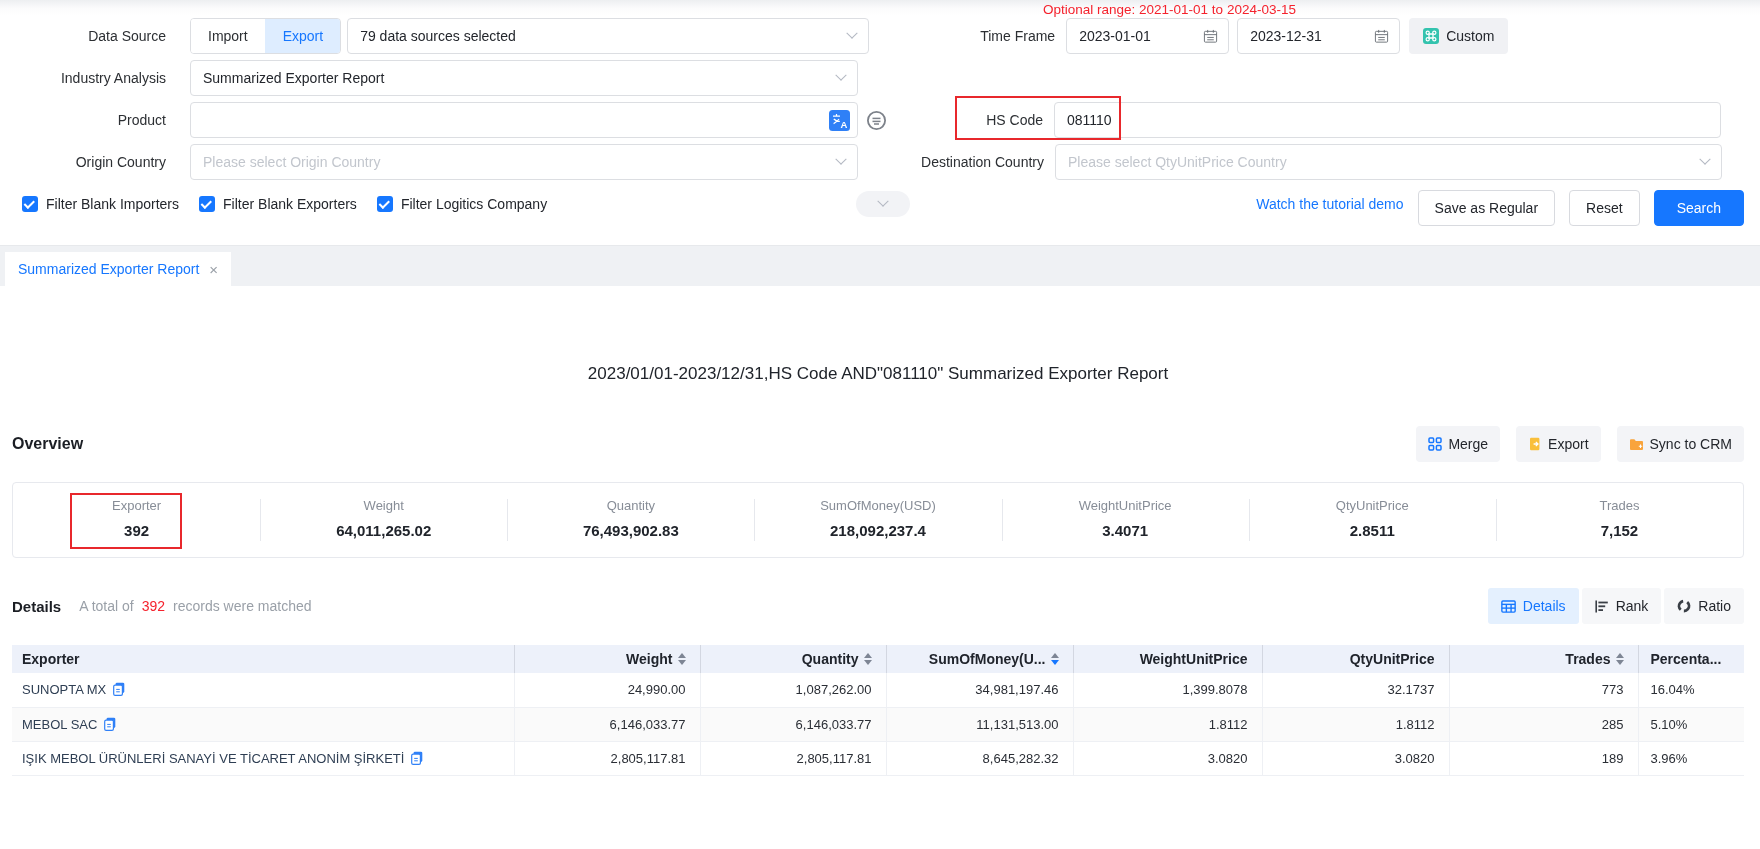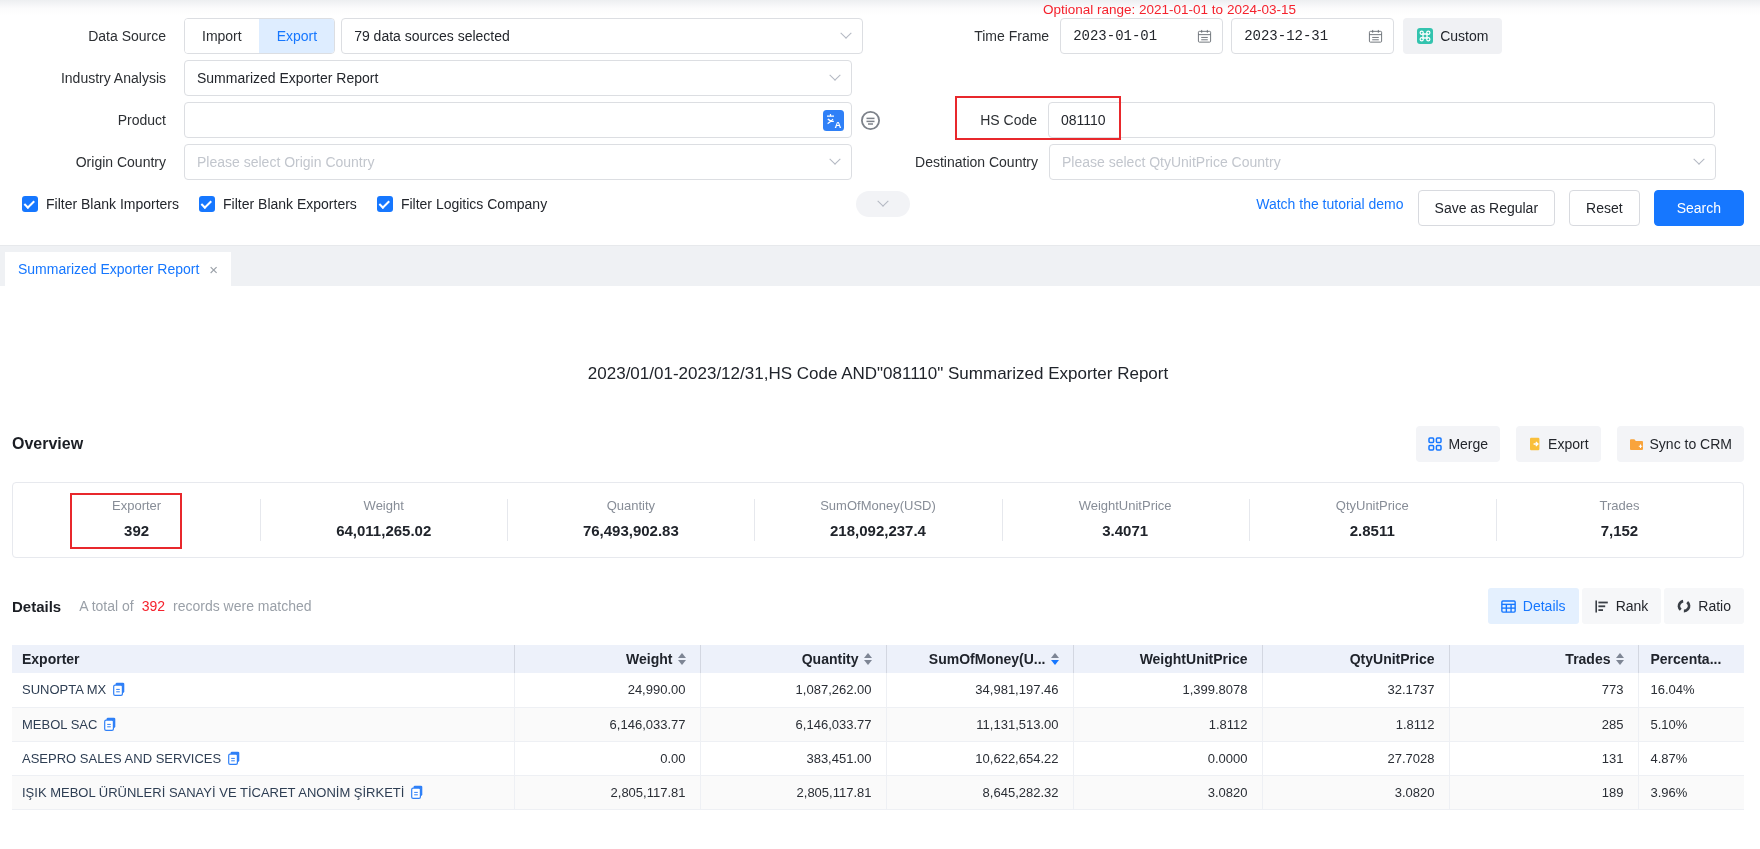--- a/index.html
+++ b/index.html
@@ -2,38 +2,38 @@
 <html><head>
 <meta charset="utf-8">
 <style>
   * { margin:0; padding:0; box-sizing:border-box; }
   html,body { width:1760px; height:849px; overflow:hidden; }
   body { position:relative; background:#fff; color:#23262c; font-family:"Liberation Sans", sans-serif; font-size:14px; }
 
   
   .filter-panel { position:relative; padding-top:18px; background:linear-gradient(180deg,#edeff1 0,#fbfbfc 8px,#fff 16px); }
   .frow { display:flex; align-items:center; height:36px; margin-bottom:6px; position:relative; }
-  .flabel { flex:none; width:166px; text-align:right; margin-right:18px; font-size:14px; color:#2c2f33; }
+  .flabel { flex:none; width:166px; text-align:right; margin-right:24px; font-size:14px; color:#2c2f33; }
   .rlabel { flex:none; text-align:right; margin-right:11px; font-size:14px; color:#2c2f33; }
   .rl186 { width:186px; } .rl156 { width:156px; }
   .fctrl { flex:none; height:36px; border:1px solid #dcdee2; border-radius:4px; background:#fff; display:flex; align-items:center;gap:8px; }
   .w522{width:522px} .w668{width:668px} .w667{width:667px} .w163{width:163px}
   .dd { justify-content:space-between; padding:0 12px; cursor:pointer; }
   .dd-value { color:#23262c; } .ph { color:#c2c6cd; }
   .chev { width:8px; height:8px; border-right:1.5px solid #b3b8c2; border-bottom:1.5px solid #b3b8c2; transform:rotate(45deg) translate(-2px,-2px); flex:none; }
   .segment { flex:none; display:flex; height:36px; border:1px solid #dcdee2; border-radius:4px; overflow:hidden; margin-right:6px; }
   .seg { padding:0 17px; display:flex; align-items:center; background:#fff; color:#2c2f33; cursor:pointer; }
   .seg + .seg { border-left:1px solid #dcdee2; }
   .seg.active { background:#deedff; color:#1677ff; border-left-color:#deedff; }
   .raw-input { border:none; outline:none; flex:1; height:100%; padding:0 12px; font:inherit; font-size:14px; color:#23262c; background:transparent; min-width:0; }
   .raw-input::placeholder { color:#c2c6cd; }
   .product { position:relative; padding-right:34px; }
   .in-icon { position:absolute; right:7px; top:7px; display:inline-flex; cursor:pointer; }
   .circle-icon { margin-left:8px; flex:none; display:inline-flex; cursor:pointer; }
-  .date-ctrl { justify-content:space-between; padding:0 10px 0 12px; cursor:pointer;font-family:Liberation Mono, monospace; }
+  .date-ctrl { justify-content:space-between; padding:0 10px 0 12px; cursor:pointer; }
   .ml8{margin-left:8px} .ml9{margin-left:9px}
   .custom-btn { flex:none; height:36px; background:#f0f1f4; border:none; border-radius:4px; display:flex; align-items:center; gap:7px; padding:0 14px; font-size:14px; color:#23262c; font-family:inherit; cursor:pointer; }
   .optional-range { position:absolute; top:2px; left:1043px; font-size:13.5px; color:#f5222d; }
   .checks { padding-left:22px; }
   .cbgroup { display:flex; align-items:center; gap:8px; margin-right:20px; cursor:pointer; color:#23262c; }
   .cbx { width:16px; height:16px; border-radius:3px; background:#1677ff; display:flex; align-items:center; justify-content:center; flex:none; }
   .cbx::after { content:''; width:8px; height:4px; border-left:2px solid #fff; border-bottom:2px solid #fff; transform:rotate(-45deg) translate(0,-1px); }
   .collapse-pill { position:absolute; left:856px; top:5px; width:54px; height:26px; border-radius:13px; background:#f2f3f6; display:flex; align-items:center; justify-content:center; cursor:pointer; }
   .right-actions { margin-left:auto; margin-right:16px; display:flex; align-items:center; gap:14px; }
   .link { color:#1677ff; cursor:pointer; }
@@ -416,34 +416,20 @@
             </svg></td>
         <td class="num">6,146,033.77</td>
         <td class="num">6,146,033.77</td>
         <td class="num">11,131,513.00</td>
         <td class="num">1.8112</td>
         <td class="num">1.8112</td>
         <td class="num">285</td>
         <td class="pct">5.10%</td>
       </tr>
       <tr>
-        <td class="exp"><span class="exp-name">ASEPRO SALES AND SERVICES</span><svg class="contact" width="12" height="14" viewBox="0 0 12 14">
-              <rect x="2.6" y="0.7" width="8.7" height="10.2" rx="1.4" fill="#2f80f7"></rect>
-              <rect x="0.7" y="3.1" width="8.7" height="10.2" rx="1.4" fill="#fff" stroke="#2f80f7" stroke-width="1.2"></rect>
-              <path d="M3.2 7.4 h3.6 M3.2 9.8 h3.6" stroke="#2f80f7" stroke-width="1"></path>
-            </svg></td>
-        <td class="num">0.00</td>
-        <td class="num">383,451.00</td>
-        <td class="num">10,622,654.22</td>
-        <td class="num">0.0000</td>
-        <td class="num">27.7028</td>
-        <td class="num">131</td>
-        <td class="pct">4.87%</td>
-      </tr>
-      <tr>
         <td class="exp"><span class="exp-name">IŞIK MEBOL ÜRÜNLERİ SANAYİ VE TİCARET ANONİM ŞİRKETİ</span><svg class="contact" width="12" height="14" viewBox="0 0 12 14">
               <rect x="2.6" y="0.7" width="8.7" height="10.2" rx="1.4" fill="#2f80f7"></rect>
               <rect x="0.7" y="3.1" width="8.7" height="10.2" rx="1.4" fill="#fff" stroke="#2f80f7" stroke-width="1.2"></rect>
               <path d="M3.2 7.4 h3.6 M3.2 9.8 h3.6" stroke="#2f80f7" stroke-width="1"></path>
             </svg></td>
         <td class="num">2,805,117.81</td>
         <td class="num">2,805,117.81</td>
         <td class="num">8,645,282.32</td>
         <td class="num">3.0820</td>
         <td class="num">3.0820</td>

